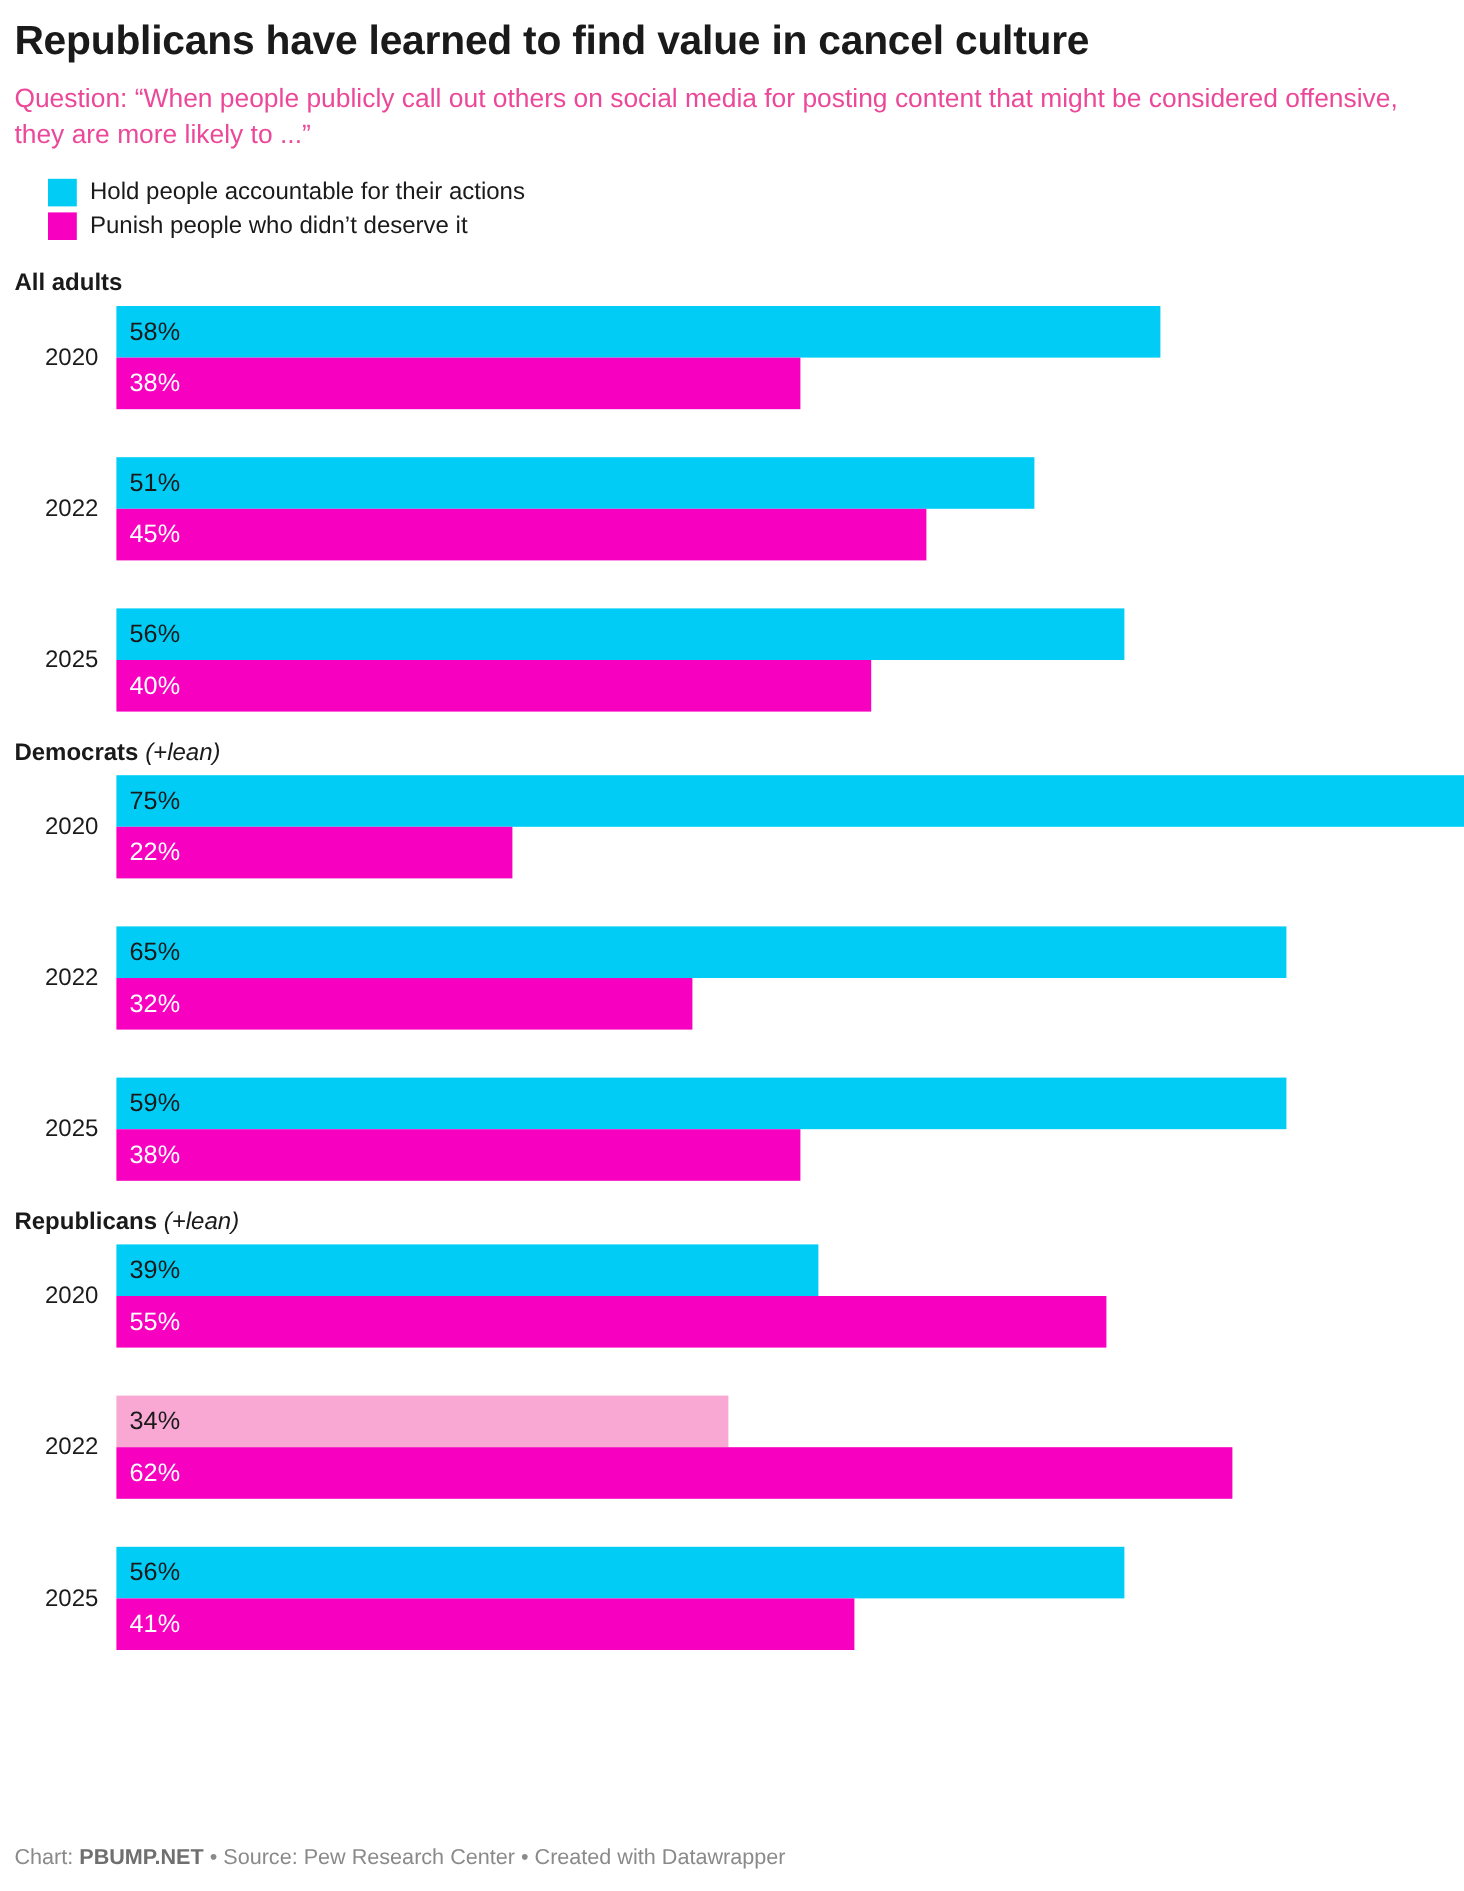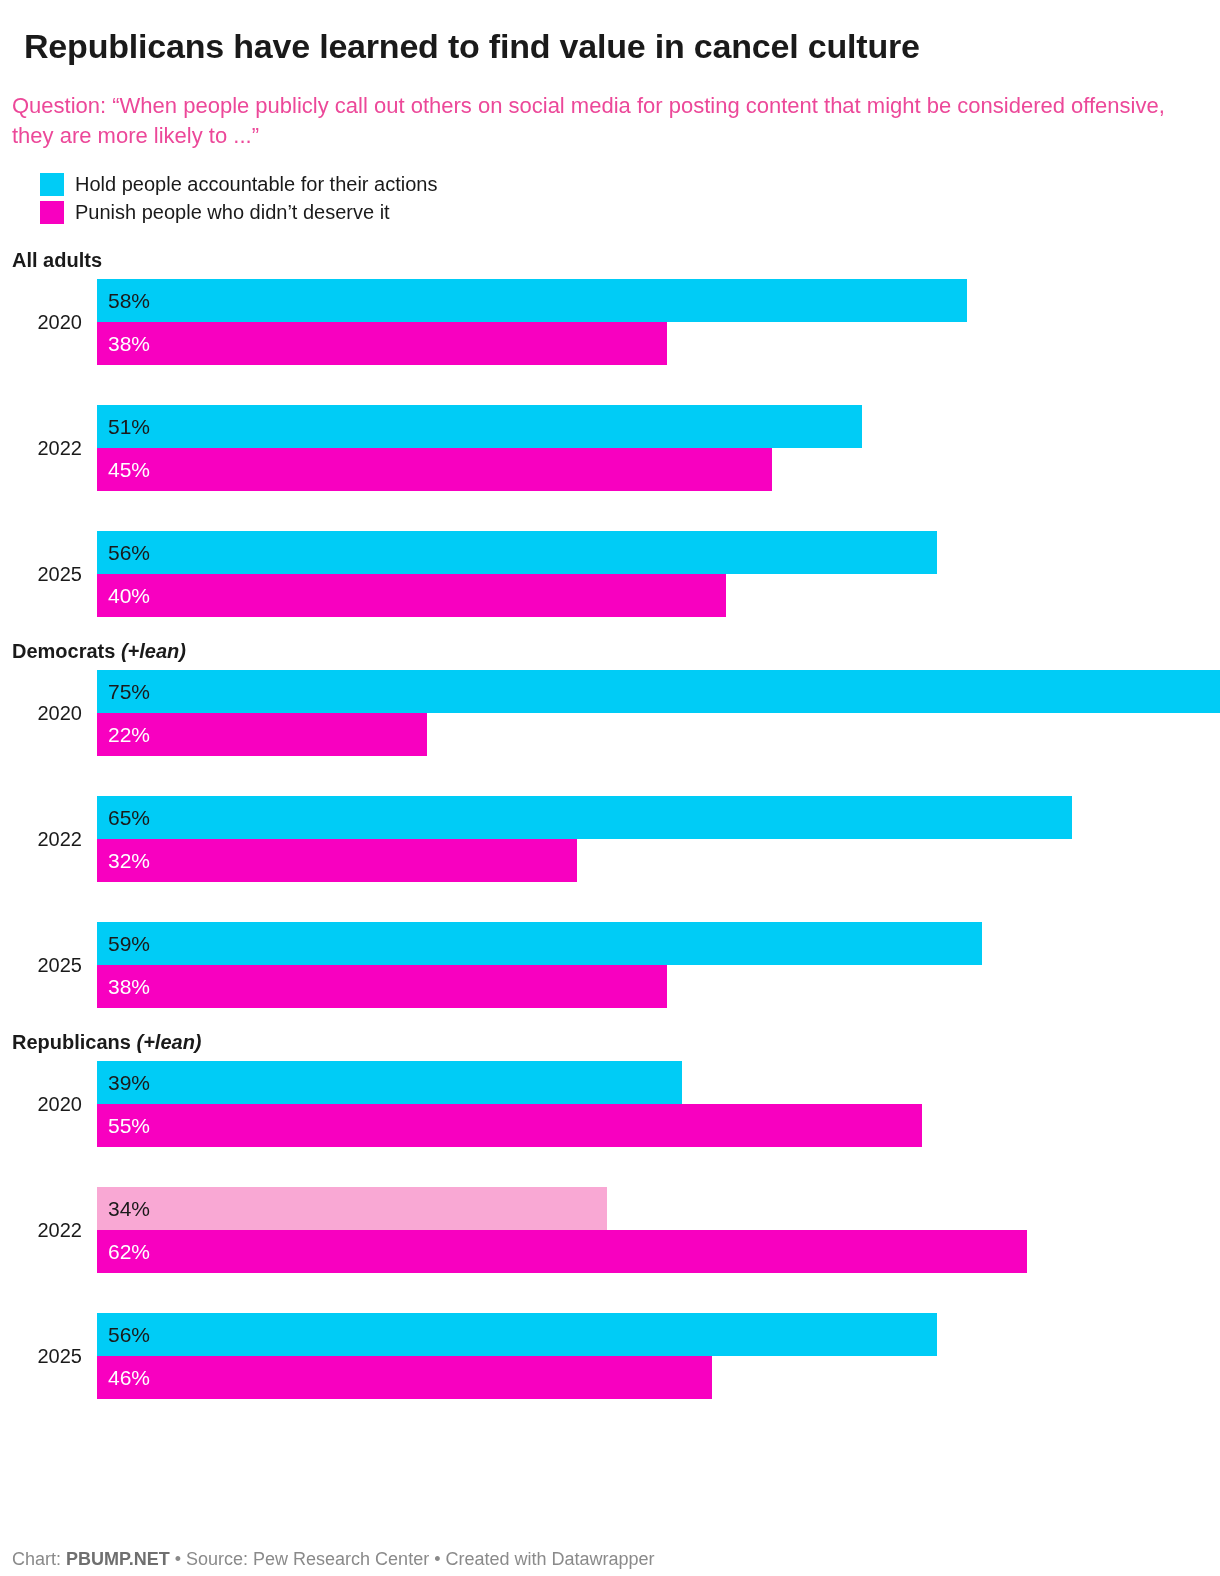--- a/index.html
+++ b/index.html
@@ -22,21 +22,21 @@
     box-sizing: border-box;
     padding: 0 12px;
   }
 
   
   .title {
     font-size: 34px;
     font-weight: bold;
     letter-spacing: -0.2px;
     line-height: 40px;
-    margin: 12px;
+    margin: 0;
     padding-top: 14px;
     color: #1a1a1a;
   }
   .subtitle {
     font-size: 22px;
     line-height: 30px;
     color: #ec4899;
     margin: 0;
     padding-top: 13px;
     max-width: 1180px;
@@ -72,21 +72,21 @@
   .group:first-of-type { margin-top: 26px; }
   .group-title {
     font-size: 20px;
     font-weight: bold;
     color: #1a1a1a;
     margin: 0 0 7px 0;
     line-height: 24px;
   }
   .group-title em {
     font-style: italic;
-    font-weight: bold;
+    font-weight: normal;
   }
 
   .row {
     position: relative;
     height: 86px;
     margin-bottom: 40px;
   }
   .row:last-child { margin-bottom: 0; }
 
   .year-label {
@@ -224,21 +224,21 @@
         </div>
         <div class="bar punish" style="background:#F800C0;width:480px">
           <span>32%</span>
         </div>
       </div>
     </div>
 
     <div class="row">
       <div class="year-label">2025</div>
       <div class="bars">
-        <div class="bar hold" style="background:#00CCF6;width:885px">
+        <div class="bar hold" style="background:#00CCF6;width:975px">
           <span>59%</span>
         </div>
         <div class="bar punish" style="background:#F800C0;width:570px">
           <span>38%</span>
         </div>
       </div>
     </div>
   </div>
 
   <div class="group">
@@ -270,21 +270,21 @@
       </div>
     </div>
 
     <div class="row">
       <div class="year-label">2025</div>
       <div class="bars">
         <div class="bar hold" style="background:#00CCF6;width:840px">
           <span>56%</span>
         </div>
         <div class="bar punish" style="background:#F800C0;width:615px">
-          <span>46%</span>
+          <span>41%</span>
         </div>
       </div>
     </div>
   </div>
 
   <div class="footer">
     <span>Chart: </span><b>PBUMP.NET</b><span> • Source: Pew Research Center • Created with Datawrapper</span>
   </div>
 
 </div>

